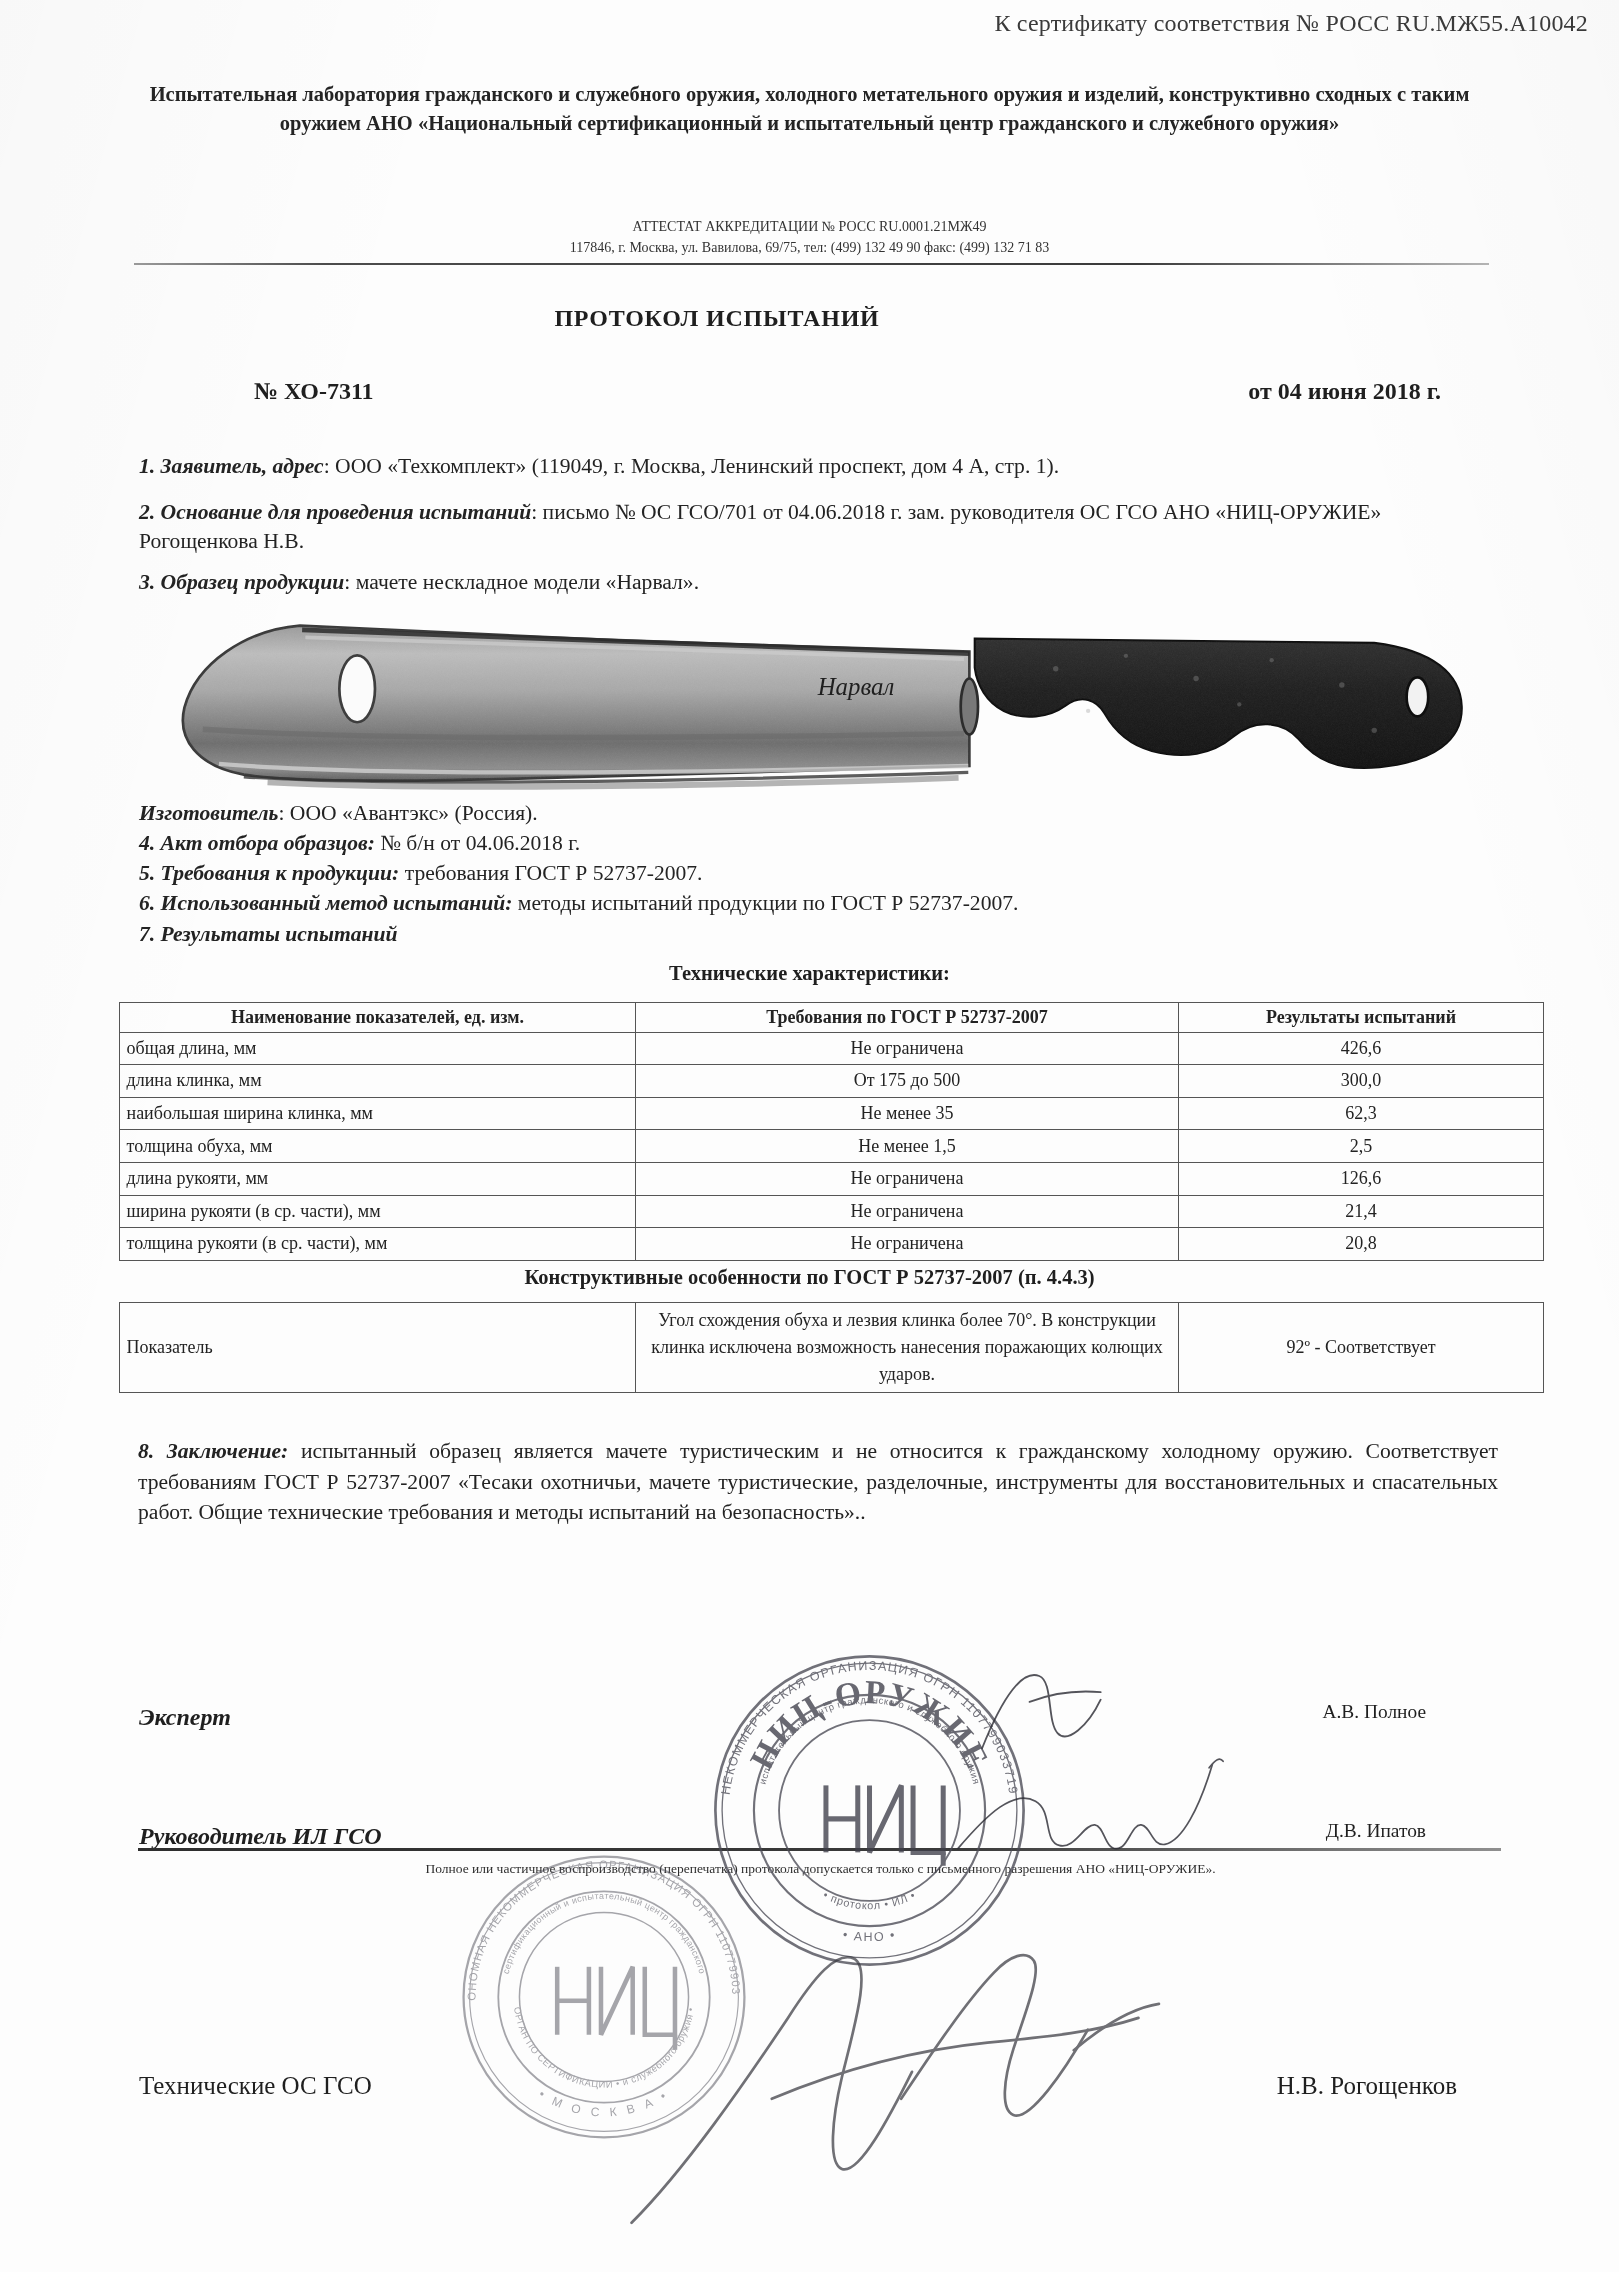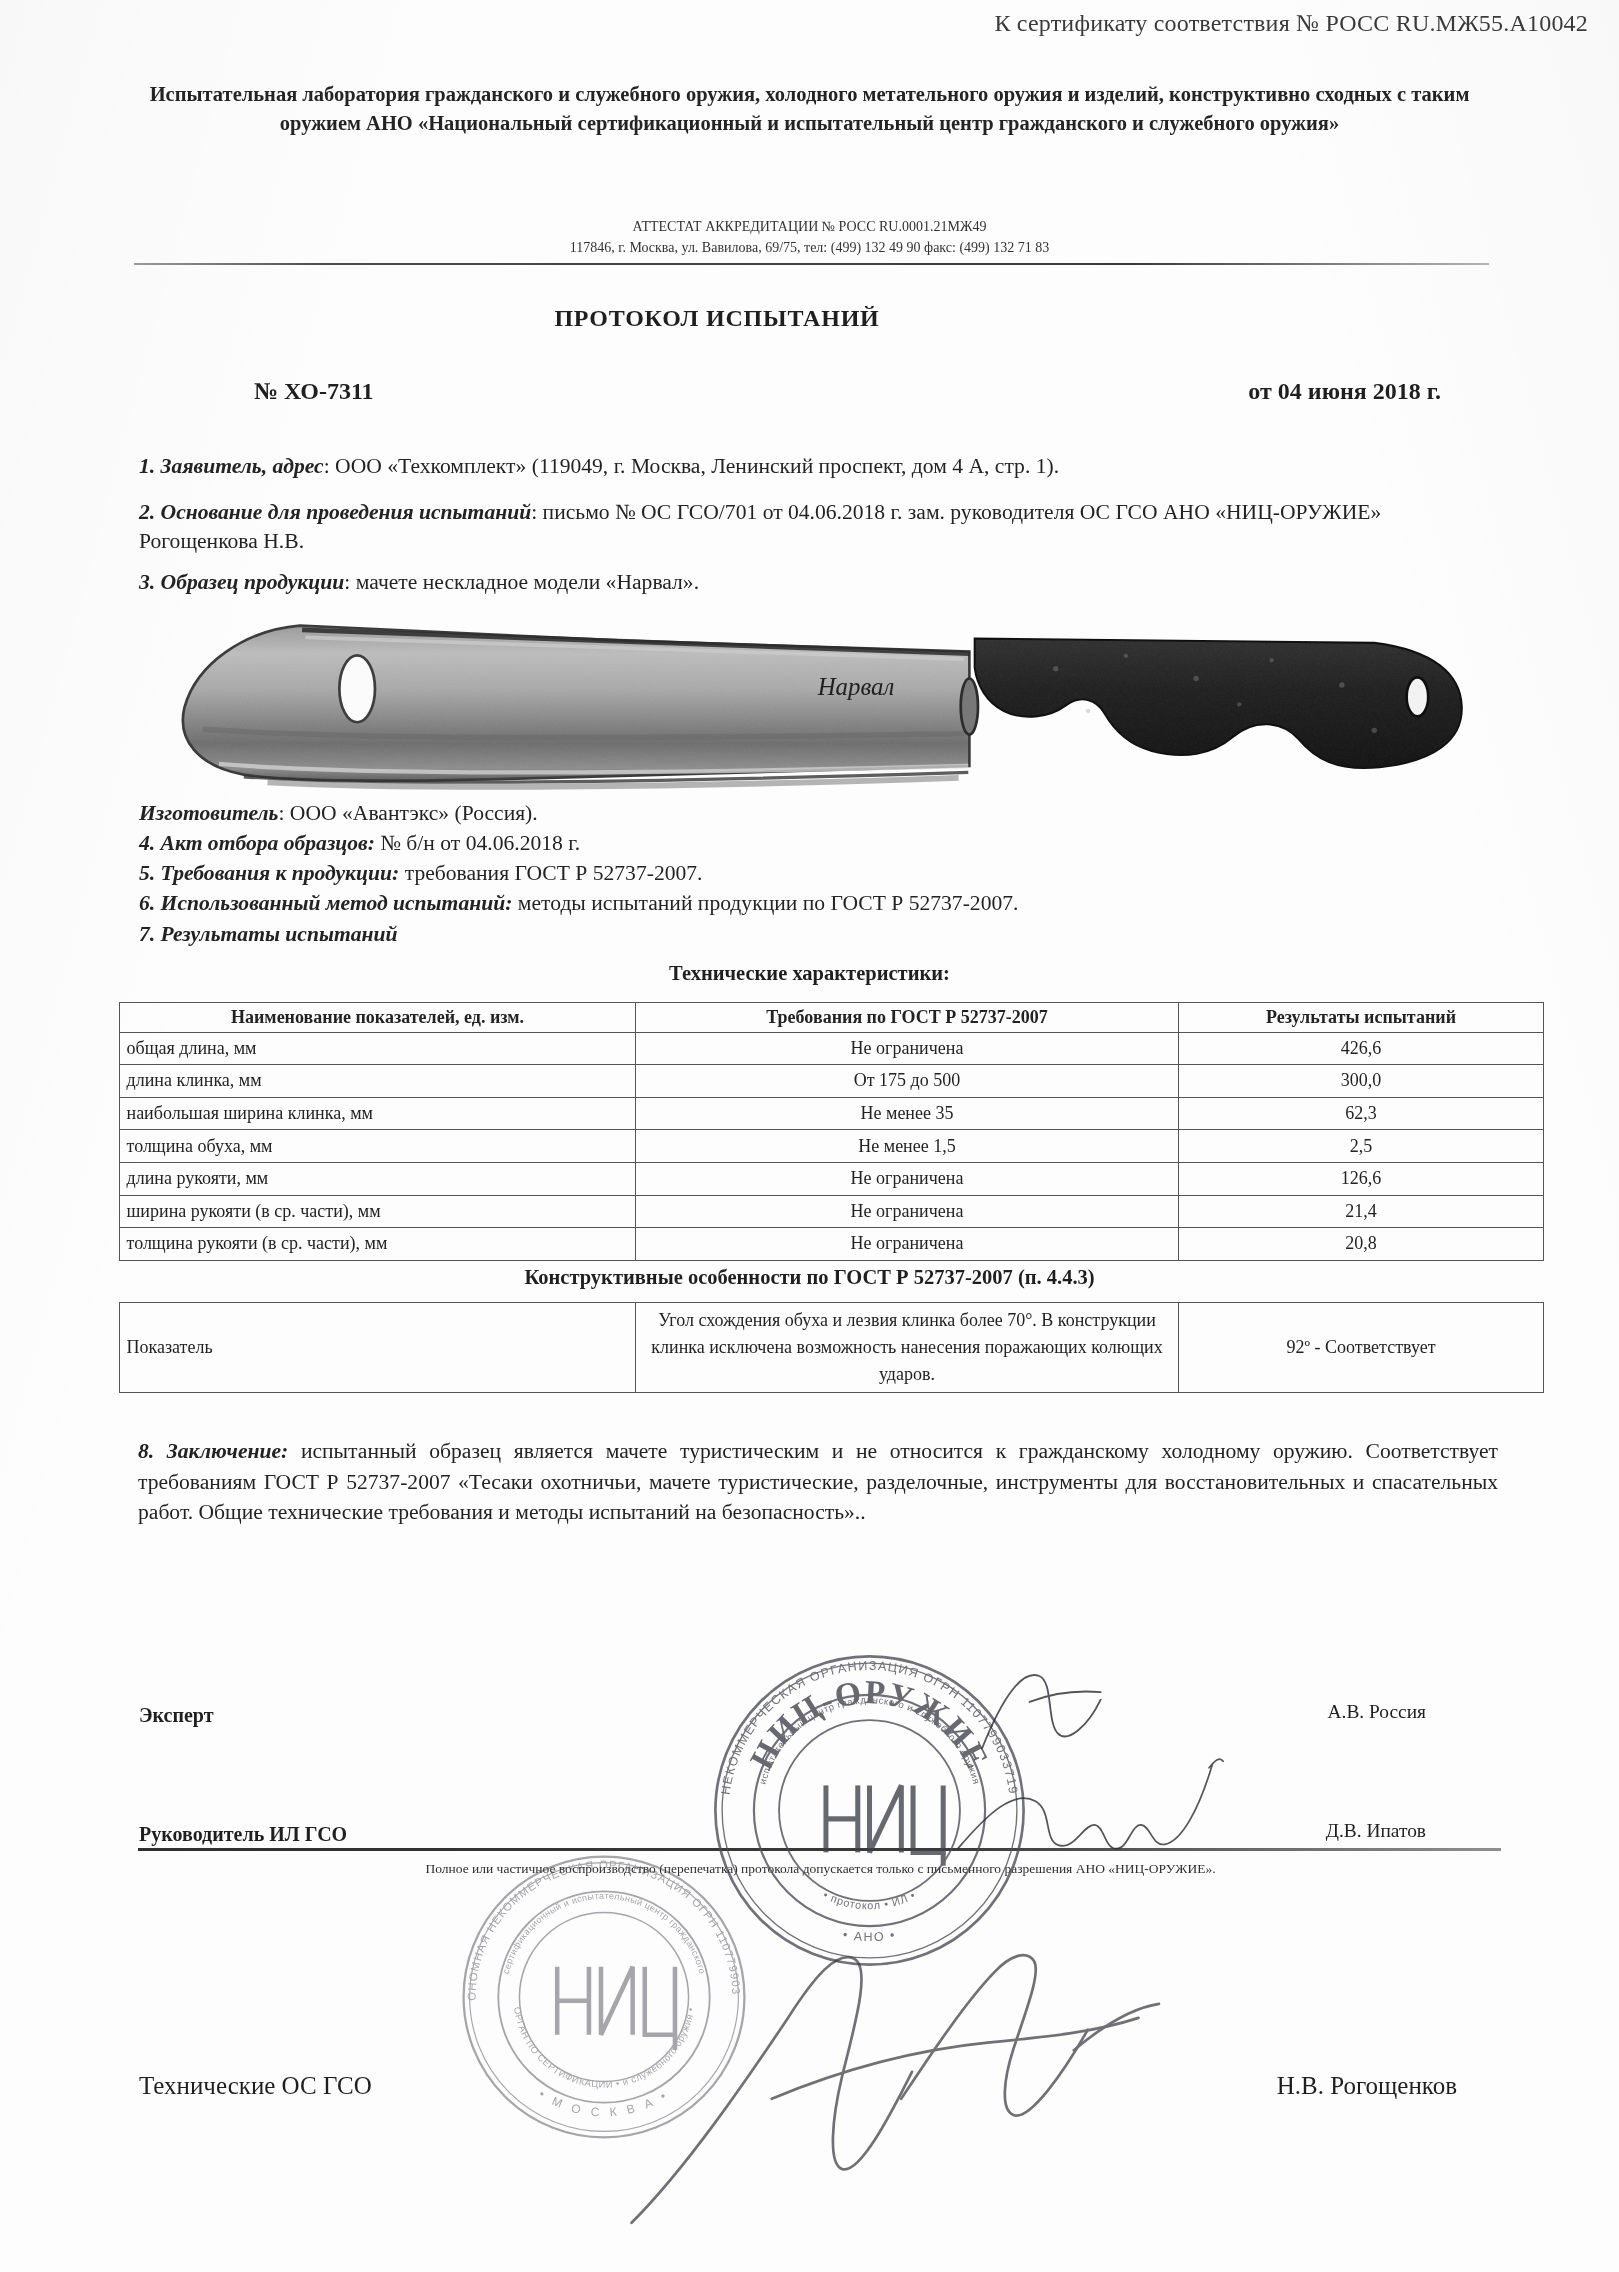--- a/index.html
+++ b/index.html
@@ -146,21 +146,21 @@
     font-size: 21.6px;
     line-height: 1.42;
     text-align: justify;
     text-align-last: left;
     color: #232323;
   }
   #conclusion .lbl { font-style: italic; font-weight: bold; }
 
   
   .sig-role {
-    font-size: 20px; font-weight: bold; color: #1f1f1f;
+    font-size: 24px; font-weight: bold; color: #1f1f1f; font-style: italic;
   }
   .sig-name {
     font-size: 19.4px; color: #1f1f1f;
   }
   #sig-expert-role { top: 1704px; left: 139px; }
   #sig-expert-name { top: 1701px; right: 193px; }
   #sig-head-role   { top: 1823px; left: 139px; }
   #sig-head-name   { top: 1820px; right: 193px; }
   #sig-rule {
     top: 1848px; left: 138px; width: 1363px; height: 2.7px;
@@ -407,21 +407,21 @@
         <td class="d-res">92º - Соответствует</td>
       </tr>
     </tbody>
   </table>
 
   <div class="abs" id="conclusion">
     <span class="lbl">8. Заключение:</span><span> испытанный образец является мачете туристическим и не относится к гражданскому холодному оружию. Соответствует требованиям ГОСТ Р 52737-2007 «Тесаки охотничьи, мачете туристические, разделочные, инструменты для восстановительных и спасательных работ. Общие технические требования и методы испытаний на безопасность»..</span>
   </div>
 
   <div class="abs sig-role" id="sig-expert-role">Эксперт</div>
-  <div class="abs sig-name" id="sig-expert-name">А.В. Россия</div>
+  <div class="abs sig-name" id="sig-expert-name">А.В. Полное</div>
 
   <div class="abs sig-role" id="sig-head-role">Руководитель ИЛ ГСО</div>
   <div class="abs sig-name" id="sig-head-name">Д.В. Ипатов</div>
 
   <div class="abs" id="sig-rule"></div>
 
   <div class="abs" id="footer-note">Полное или частичное воспроизводство (перепечатка) протокола допускается только с письменного разрешения  АНО «НИЦ-ОРУЖИЕ».</div>
 
   <div class="abs" id="sig-oc-role">Технические ОС ГСО</div>
   <div class="abs" id="sig-oc-name">Н.В. Рогощенков</div>

